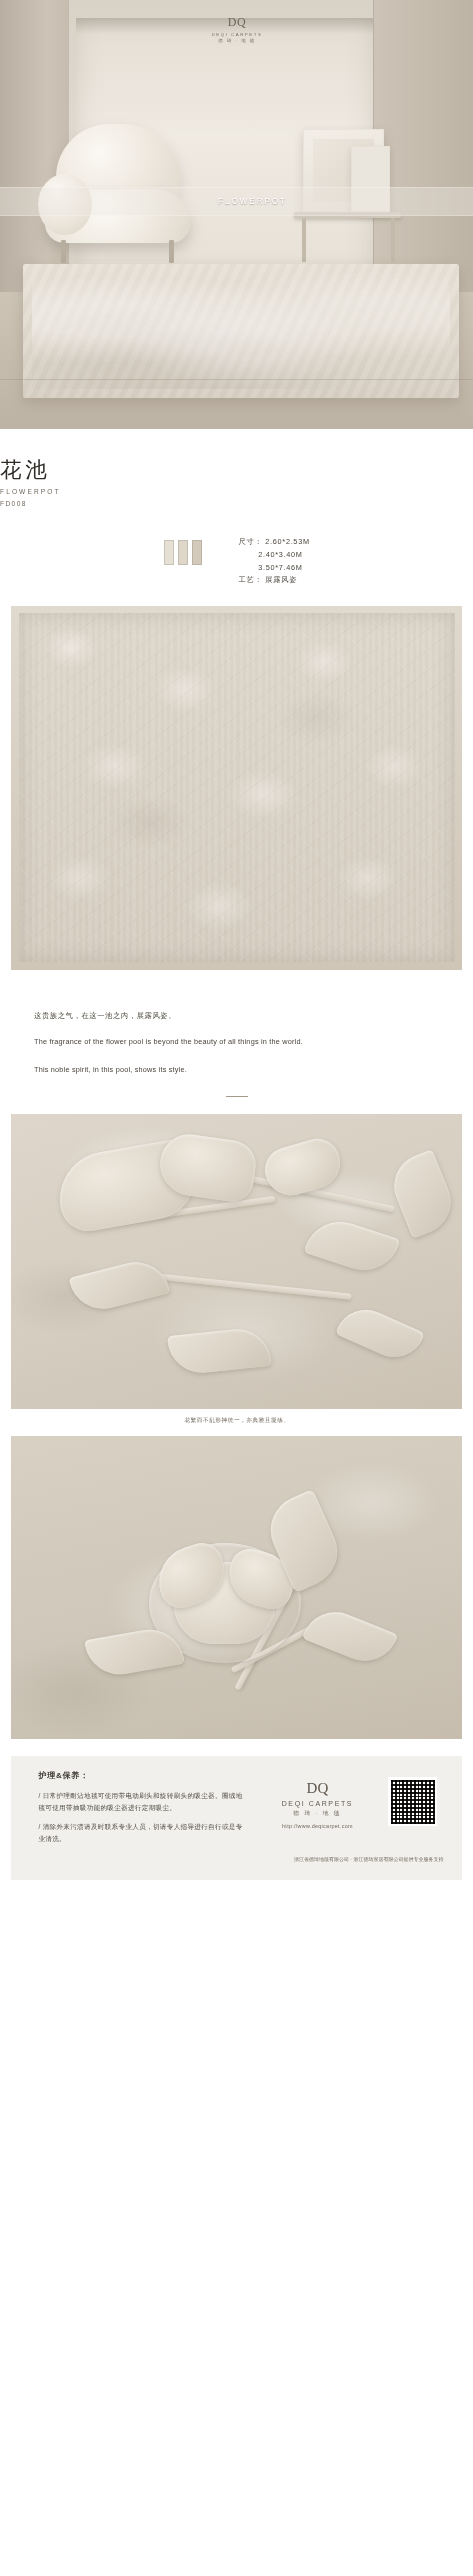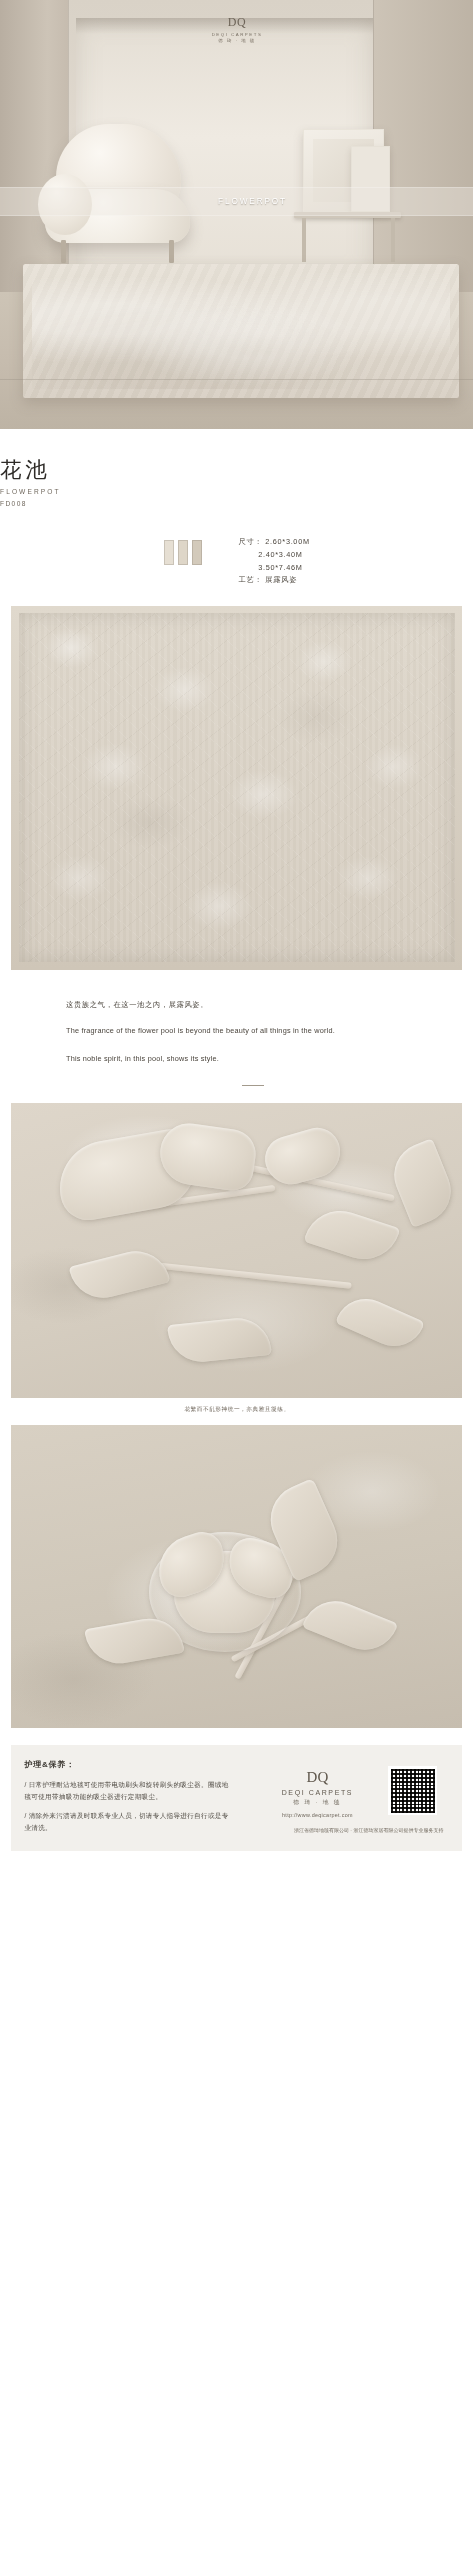--- a/index.html
+++ b/index.html
@@ -210,21 +210,21 @@
       radial-gradient(ellipse 57px 38px at 68% 30%, rgba(150,140,126,0.12), rgba(150,140,126,0) 70%);
   }
   .rug-photo .mat::after {
     content:""; position:absolute; inset:0;
     background:
       repeating-linear-gradient(42deg, rgba(255,255,255,0.10) 0 0.6px, rgba(255,255,255,0) 0.6px 14px),
       repeating-linear-gradient(-38deg, rgba(120,110,96,0.07) 0 0.6px, rgba(120,110,96,0) 0.6px 16.4px);
   }
 
   
-  .poem { padding: 25px 34px 0; margin-left: 32px; }
+  .poem { padding: 36px 34px 0; }
   .poem p {
     font-size: 7.3px; color: #4a443c; line-height: 19px; letter-spacing: 0.6px;
   }
   .poem p.en { letter-spacing: 0.2px; }
   .rule {
     margin: 16.4px auto 0; width: 21.5px; height: 0.6px; background: #a39a8c;
   }
 
   
   .detail1 {
@@ -274,22 +274,22 @@
       radial-gradient(ellipse 107px 63px at 14% 84%, rgba(140,130,116,0.16), rgba(140,130,116,0) 75%);
   }
   .flower-ring {
     position: absolute; border-radius: 50%;
     box-shadow: 0 1.9px 4.4px rgba(130,120,106,0.28), inset 0 1.3px 3.8px rgba(255,255,255,0.6);
     background: radial-gradient(circle at 38% 32%, rgba(255,255,255,0.35), rgba(200,190,175,0.10) 70%);
   }
 
   
   .care {
-    margin: 16.4px 11.4px 0; width: 451px; height: 106px;
-    background: #f2f0ec; position: relative; padding: 14px 13px;
+    margin: 16.4px 11.4px 0; width: 451px; height: 124px;
+    background: #f2f0ec; position: relative; padding: 14px 27px;
   }
   .care h4 {
     font-size: 8px; color: #3b3731; letter-spacing: 0.8px; font-weight: bold;
   }
   .care ul { list-style: none; margin-top: 8.8px; max-width: 208px; }
   .care li {
     font-size: 6.6px; color: #4f4a43; line-height: 12px; letter-spacing: 0.3px;
   }
   .care-brand {
     position: absolute; right: 88px; top: 25px; width: 114px; text-align: center;
@@ -374,21 +374,21 @@
 
   <div class="spec">
     <div class="swatches">
       <div class="sw" style="background:#e6dfd3"></div>
       <div class="sw" style="background:#ded6c8"></div>
       <div class="sw" style="background:#d3cabb"></div>
     </div>
     <div class="spec-lines">
       <div class="spec-row">
         <span class="lbl">尺寸：</span>
-        <span>2.60*3.00M</span>
+        <span>2.60*2.53M</span>
       </div>
       <div class="spec-row" style="padding-left:19.6px">
         <span>2.40*3.40M</span>
       </div>
       <div class="spec-row" style="padding-left:19.6px">
         <span>3.50*7.46M</span>
       </div>
       <div class="spec-row">
         <span class="lbl">工艺：</span>
         <span>展露风姿</span>

